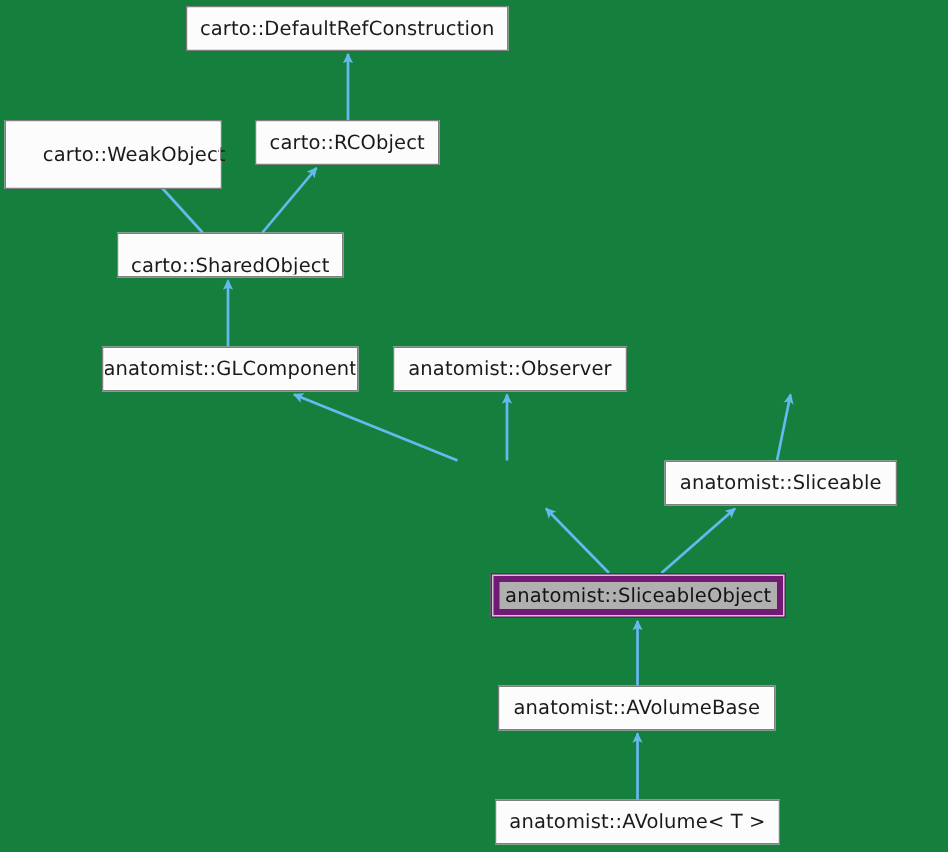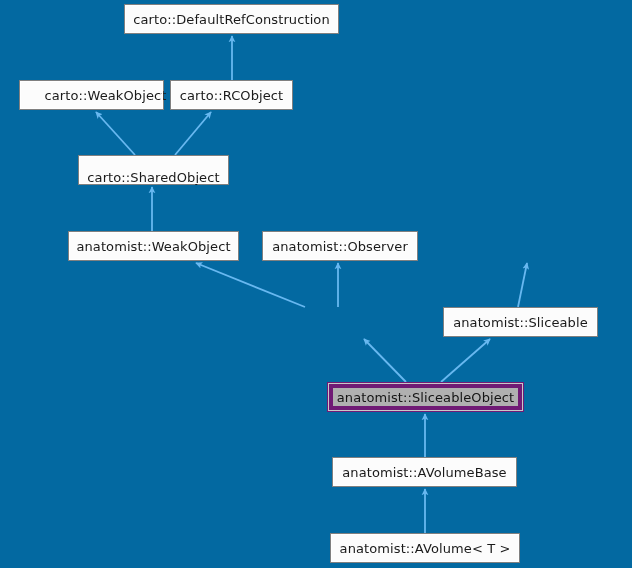--- a/index.html
+++ b/index.html
@@ -47,21 +47,21 @@
     color: #141414;
     align-items: center;
   }
   .node-label {
     display: block;
   }
 </style>
 </head>
 <body>
 
-<div id="diagram-root" style="background: #0369a1;">
+<div id="diagram-root" style="background: #15803d;">
   <svg id="edge-layer" width="632" height="568" viewBox="0 0 632 568">
       <defs>
         <marker id="arrowhead" markerWidth="7" markerHeight="8" refX="6.2" refY="4" orient="auto" markerUnits="userSpaceOnUse">
           <path d="M0,0.6 L7,4 L0,7.4 L1.6,4 Z" fill="#68b8f0"></path>
         </marker>
       </defs>
       <line x1="232" y1="80" x2="232" y2="36" stroke="#68b8f0" stroke-width="1.8" marker-end="url(#arrowhead)"></line>
       <line x1="135" y1="155" x2="96" y2="112" stroke="#68b8f0" stroke-width="1.8" marker-end="url(#arrowhead)"></line>
       <line x1="175" y1="155" x2="211" y2="112" stroke="#68b8f0" stroke-width="1.8" marker-end="url(#arrowhead)"></line>
       <line x1="152" y1="231" x2="152" y2="187" stroke="#68b8f0" stroke-width="1.8" marker-end="url(#arrowhead)"></line>
@@ -69,31 +69,31 @@
       <line x1="338" y1="307" x2="338" y2="263" stroke="#68b8f0" stroke-width="1.8" marker-end="url(#arrowhead)"></line>
       <line x1="518" y1="307" x2="527" y2="263" stroke="#68b8f0" stroke-width="1.8" marker-end="url(#arrowhead)"></line>
       <line x1="406" y1="382" x2="364" y2="339" stroke="#68b8f0" stroke-width="1.8" marker-end="url(#arrowhead)"></line>
       <line x1="441" y1="382" x2="490" y2="339" stroke="#68b8f0" stroke-width="1.8" marker-end="url(#arrowhead)"></line>
       <line x1="425" y1="457" x2="425" y2="414" stroke="#68b8f0" stroke-width="1.8" marker-end="url(#arrowhead)"></line>
       <line x1="425" y1="533" x2="425" y2="489" stroke="#68b8f0" stroke-width="1.8" marker-end="url(#arrowhead)"></line>
     </svg>
 <div class="node" style="left: 124px; top: 4px; width: 215px; height: 30px;">
       <span class="node-label">carto::DefaultRefConstruction</span>
     </div>
-    <div class="node" style="left: 19px; top: 80px; width: 145px; height: 30px; padding-left: 28px;">
+    <div class="node" style="left: 3px; top: 80px; width: 145px; height: 46px; padding-left: 28px;">
       <span class="node-label">carto::WeakObject</span>
     </div>
     <div class="node" style="left: 170px; top: 80px; width: 123px; height: 30px;">
       <span class="node-label">carto::RCObject</span>
     </div>
     <div class="node" style="left: 78px; top: 155px; width: 151px; height: 30px; align-items: flex-end;">
       <span class="node-label">carto::SharedObject</span>
     </div>
     <div class="node" style="left: 68px; top: 231px; width: 171px; height: 30px;">
-      <span class="node-label">anatomist::WeakObject</span>
+      <span class="node-label">anatomist::GLComponent</span>
     </div>
     <div class="node" style="left: 262px; top: 231px; width: 156px; height: 30px;">
       <span class="node-label">anatomist::Observer</span>
     </div>
     <div class="node" style="left: 443px; top: 307px; width: 155px; height: 30px;">
       <span class="node-label">anatomist::Sliceable</span>
     </div>
     <div class="node highlight" style="left: 327px; top: 382px; width: 197px; height: 30px;">
       <span class="node-label">anatomist::SliceableObject</span>
     </div>

